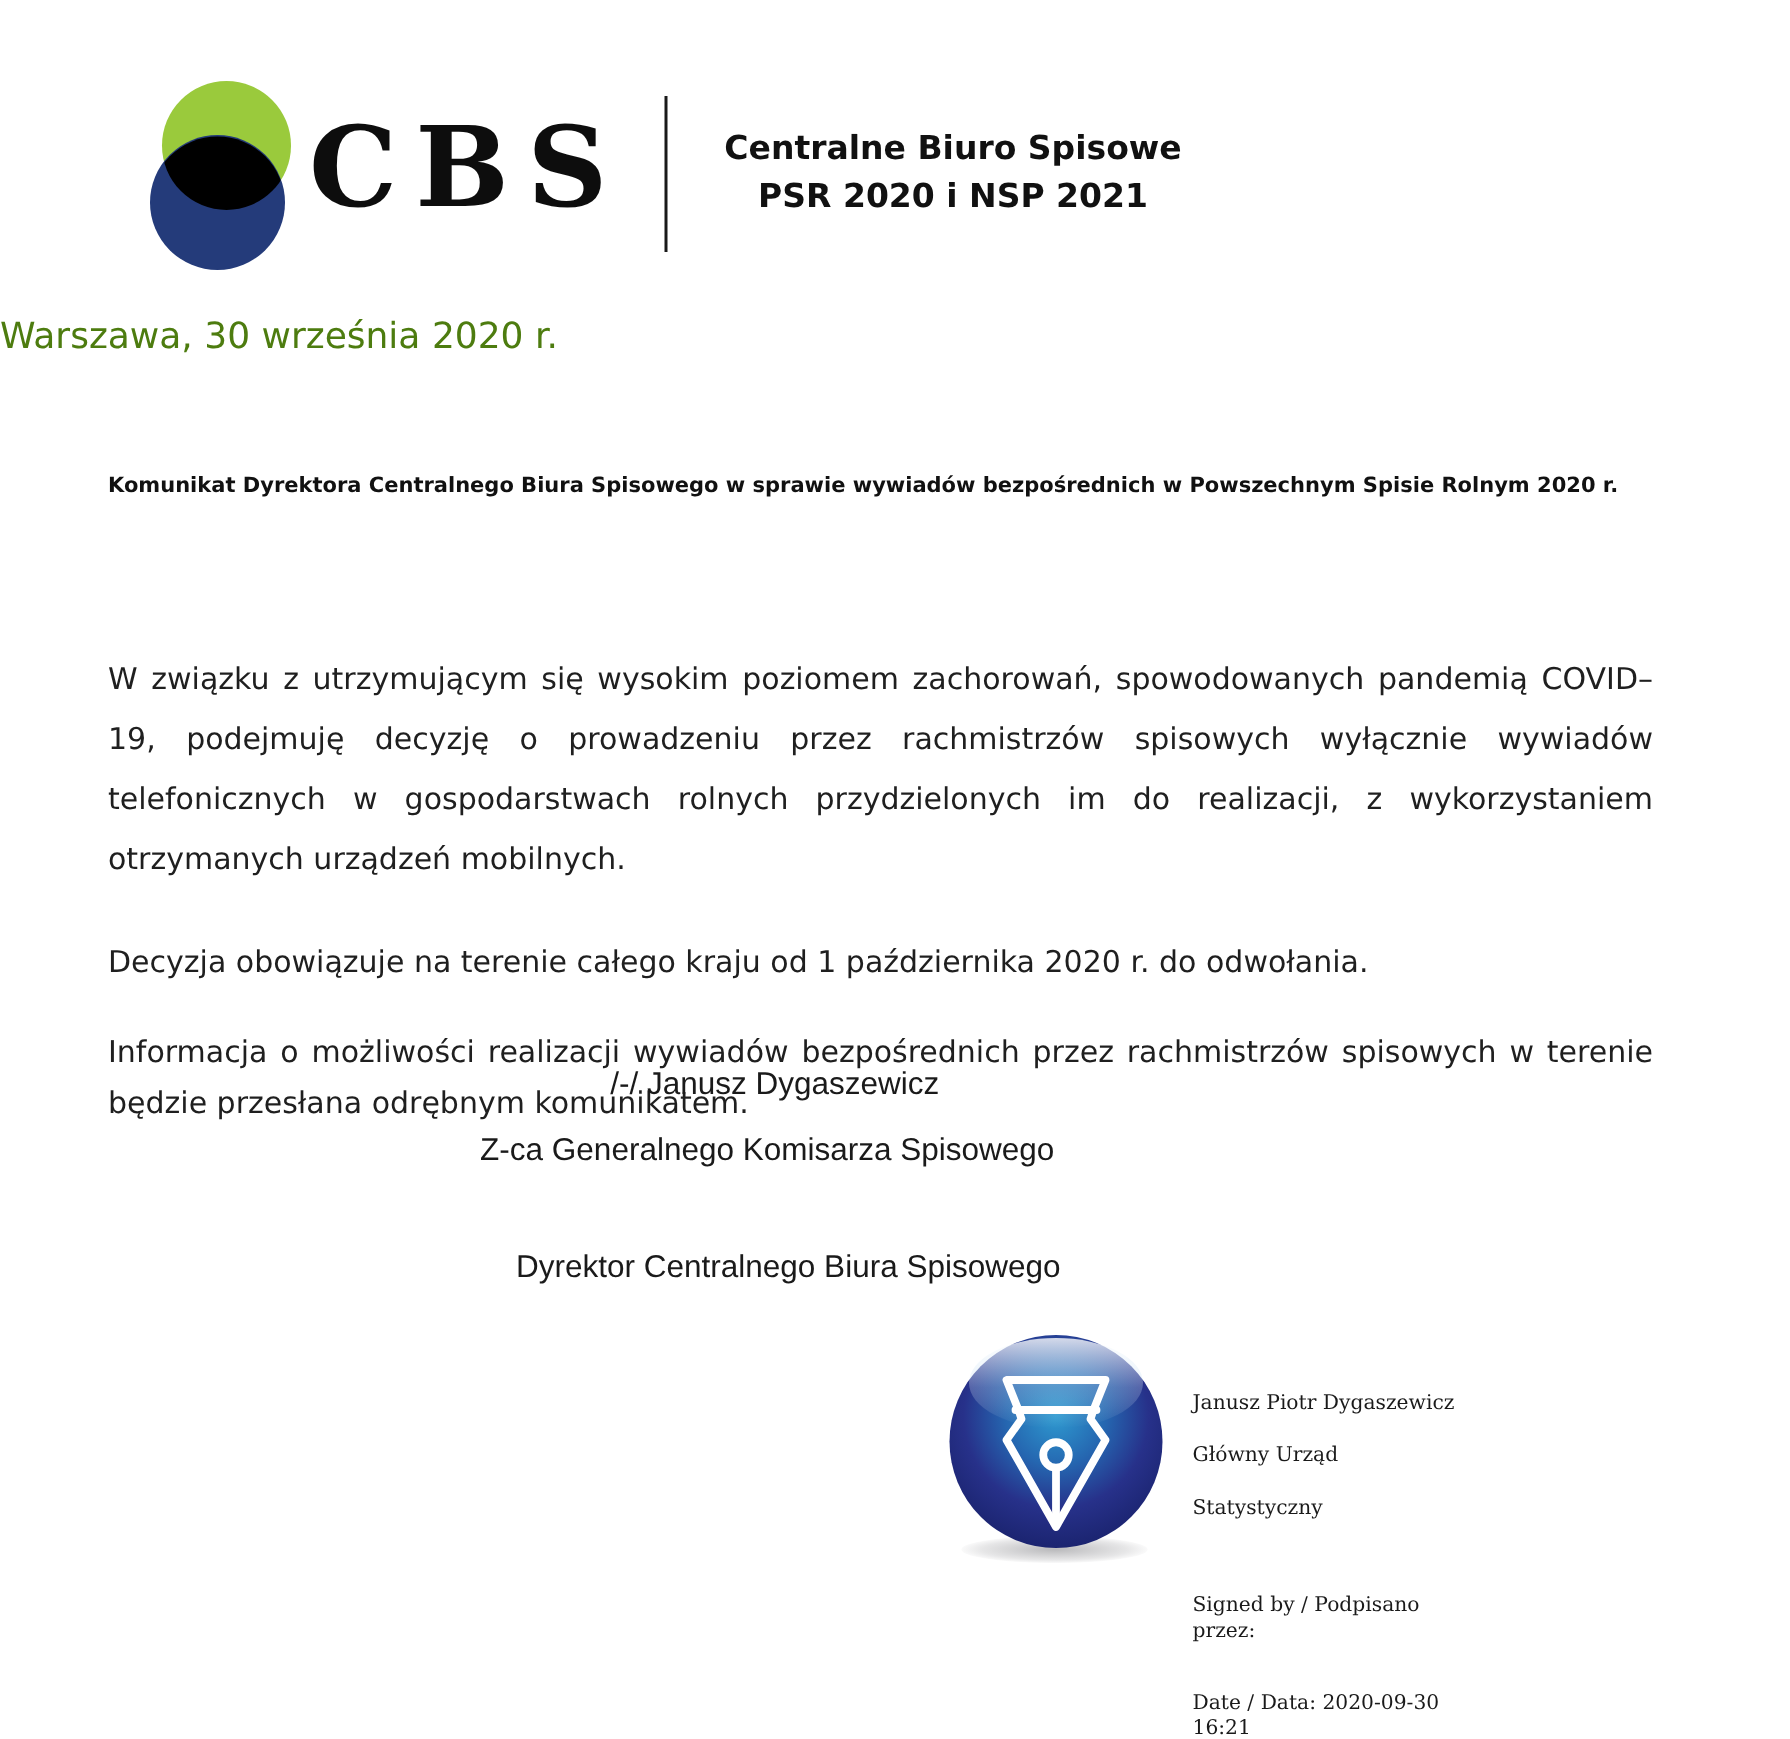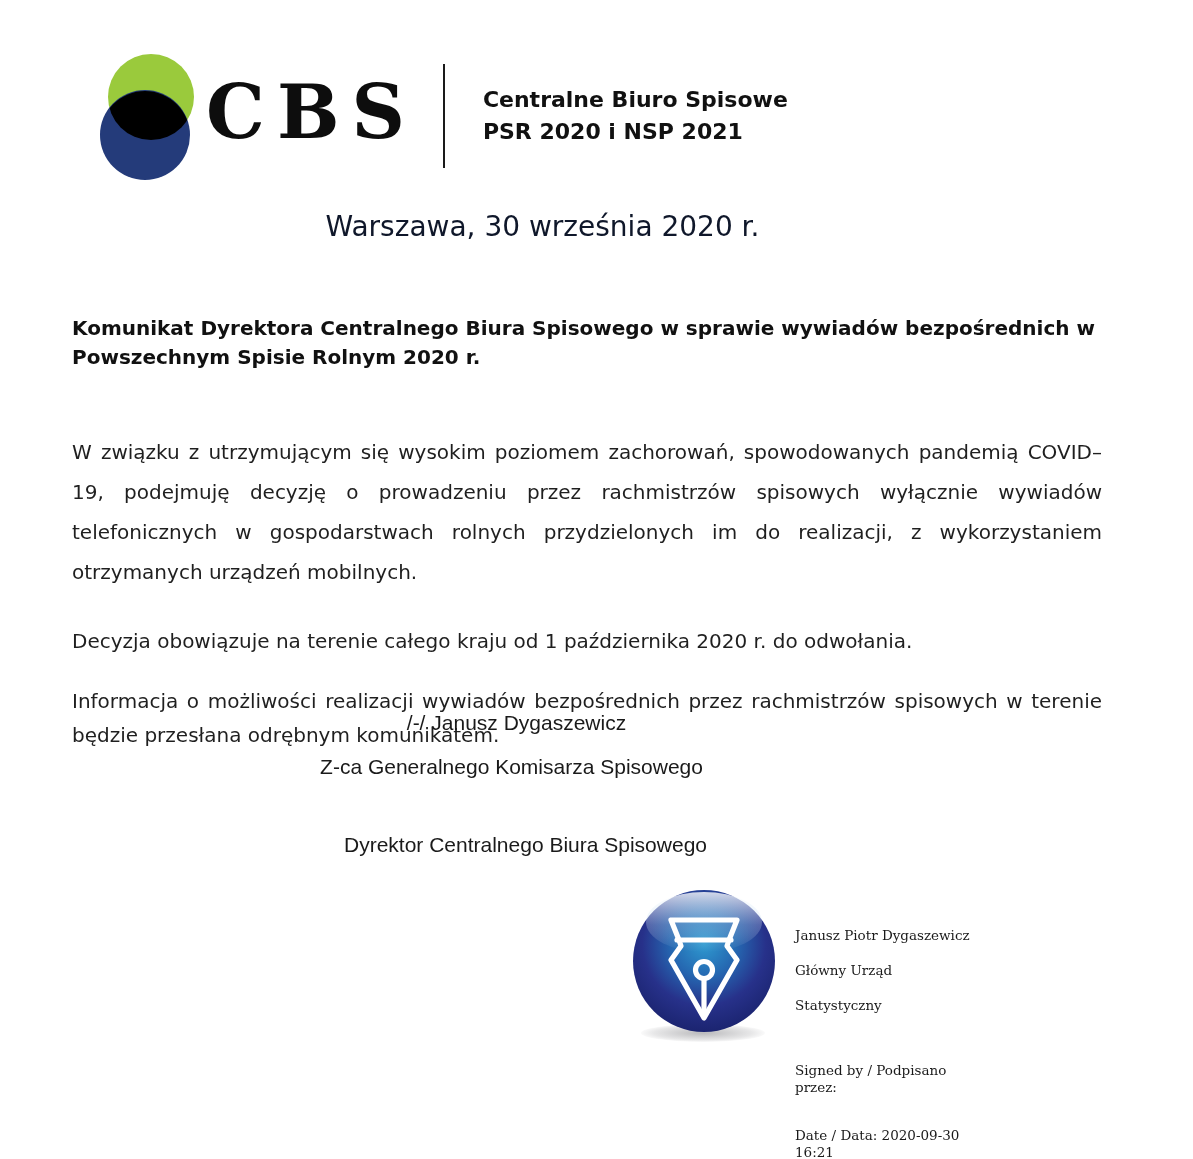--- a/index.html
+++ b/index.html
@@ -16,20 +16,21 @@
     overflow: hidden;
   }
 
   
   .header {
     position: absolute;
     left: 100px;
     top: 52px;
     display: flex;
     align-items: center;
+    text-align: center;
   }
   .logo-mark {
     position: relative;
     width: 96px;
     height: 128px;
     flex: none;
   }
   .logo-mark .circ {
     position: absolute;
     border-radius: 50%;
@@ -85,35 +86,35 @@
     color: #111111;
     letter-spacing: 0px;
   }
 
   
   .place-date {
     position: absolute;
     left: 0;
     top: 210px;
     width: 1085px;
-    text-align: center;
-    font-size: 28px;
-    color: #0f172a;
+    text-align: left;
+    font-size: 24px;
+    color: #4d7c0f;
     font-family: "DejaVu Sans", sans-serif;
   }
 
   
   .doc-title {
     position: absolute;
     left: 72px;
     top: 314px;
     width: 1030px;
     font-family: "DejaVu Sans", sans-serif;
     font-weight: bold;
-    font-size: 20px;
+    font-size: 14px;
     line-height: 1.45;
     color: #111111;
     text-align: left;
   }
 
   
   .body-block {
     position: absolute;
     left: 72px;
     top: 432px;

